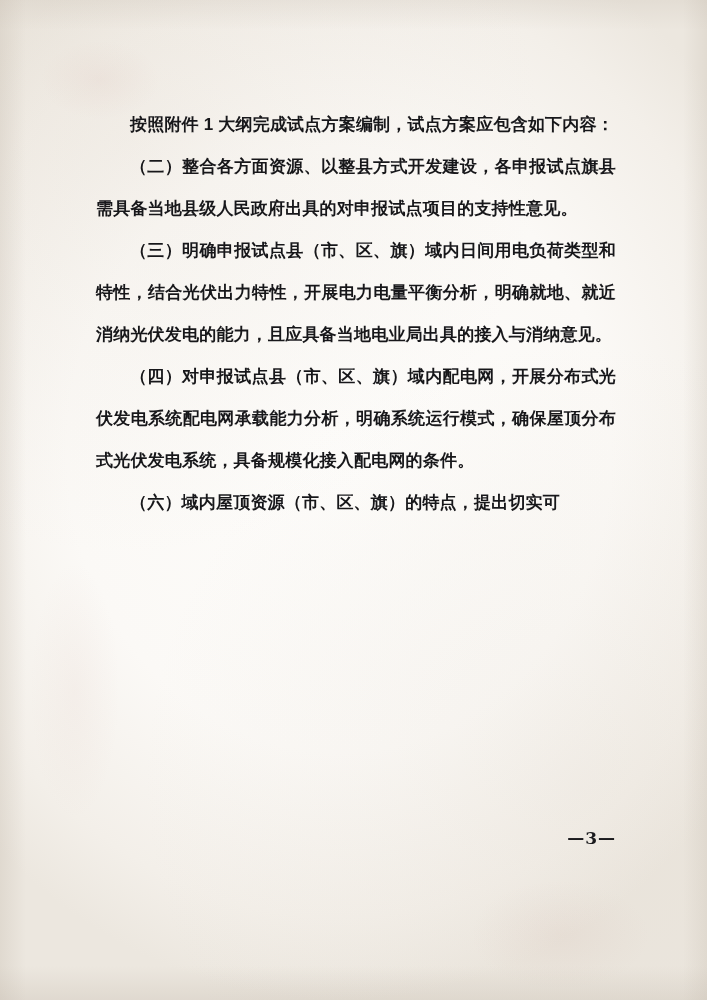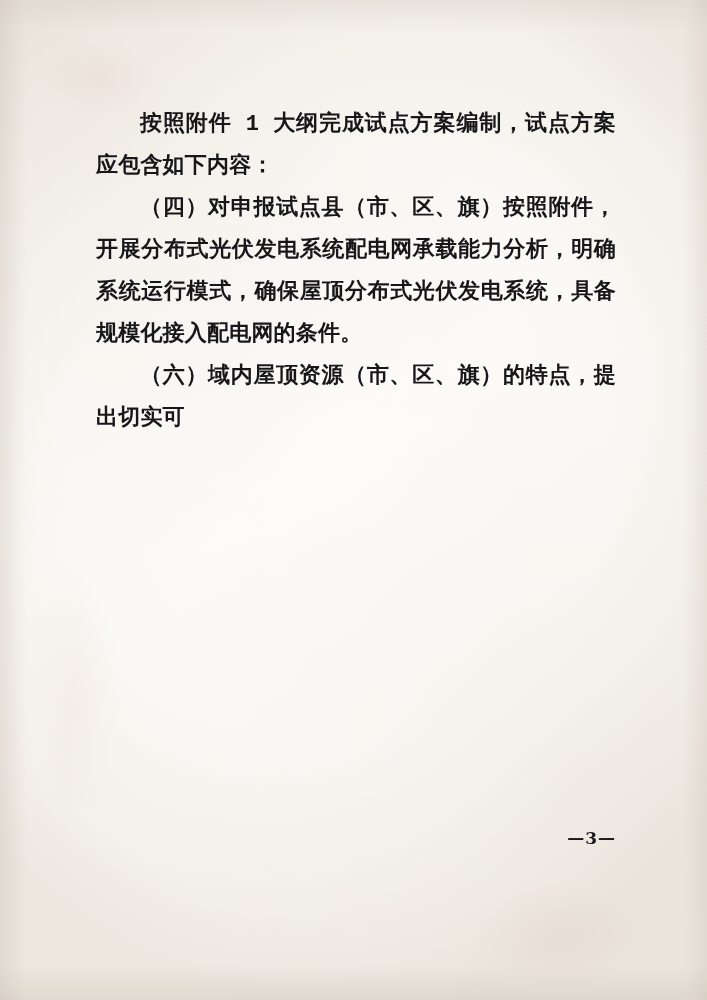--- a/index.html
+++ b/index.html
@@ -44,22 +44,22 @@
     z-index: 2;
   }
   .content {
     position: absolute;
     left: 96px;
     top: 104px;
     width: 520px;
     z-index: 4;
   }
   .para {
-    font-family: Liberation Mono, monospace;
-    font-size: 22px;
+    font-family: Liberation Sans, sans-serif;
+    font-size: 17px;
     line-height: 42px;
     color: #17171a;
     text-align: justify;
     text-justify: inter-ideograph;
     margin: 0 0 0 0;
     letter-spacing: 0.2px;
     font-weight: 600;
     text-indent: 2em;
     -webkit-font-smoothing: none;
   }
@@ -93,18 +93,20 @@
 </head>
 <body>
 
 <div class="page">
   <div class="blot b1"></div>
   <div class="blot b2"></div>
   <div class="blot b3"></div>
 
   <div class="content">
     <p class="para">按照附件 1 大纲完成试点方案编制，试点方案应包含如下内容：</p>
-    <p class="para">（四）对申报试点县（市、区、旗）按照附件，开展分布式光伏发电系统配电网承载能力分析，明确系统运行模式，确保屋顶分布式光伏发电系统，具备规模化接入配电网的条件。</p>
+    <p class="para">（二）整合各方面资源、以整县方式开发建设，各申报试点旗县需具备当地县级人民政府出具的对申报试点项目的支持性意见。</p>
+    <p class="para">（三）明确申报试点县（市、区、旗）域内日间用电负荷类型和特性，结合光伏出力特性，开展电力电量平衡分析，明确就地、就近消纳光伏发电的能力，且应具备当地电业局出具的接入与消纳意见。</p>
+    <p class="para">（四）对申报试点县（市、区、旗）域内配电网，开展分布式光伏发电系统配电网承载能力分析，明确系统运行模式，确保屋顶分布式光伏发电系统，具备规模化接入配电网的条件。</p>
     <p class="para">（六）域内屋顶资源（市、区、旗）的特点，提出切实可</p>
 
     <div class="page-number">—3—</div>
   </div>
 </div>
 
 </body></html>

